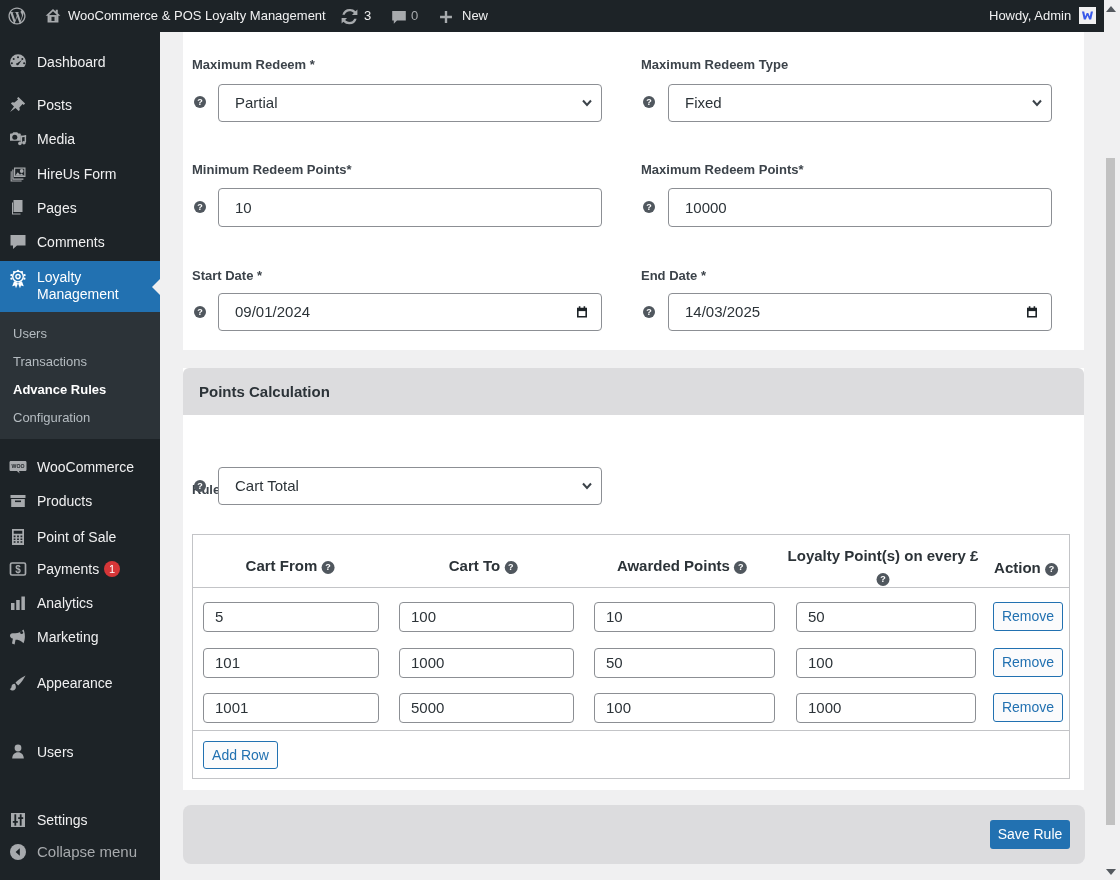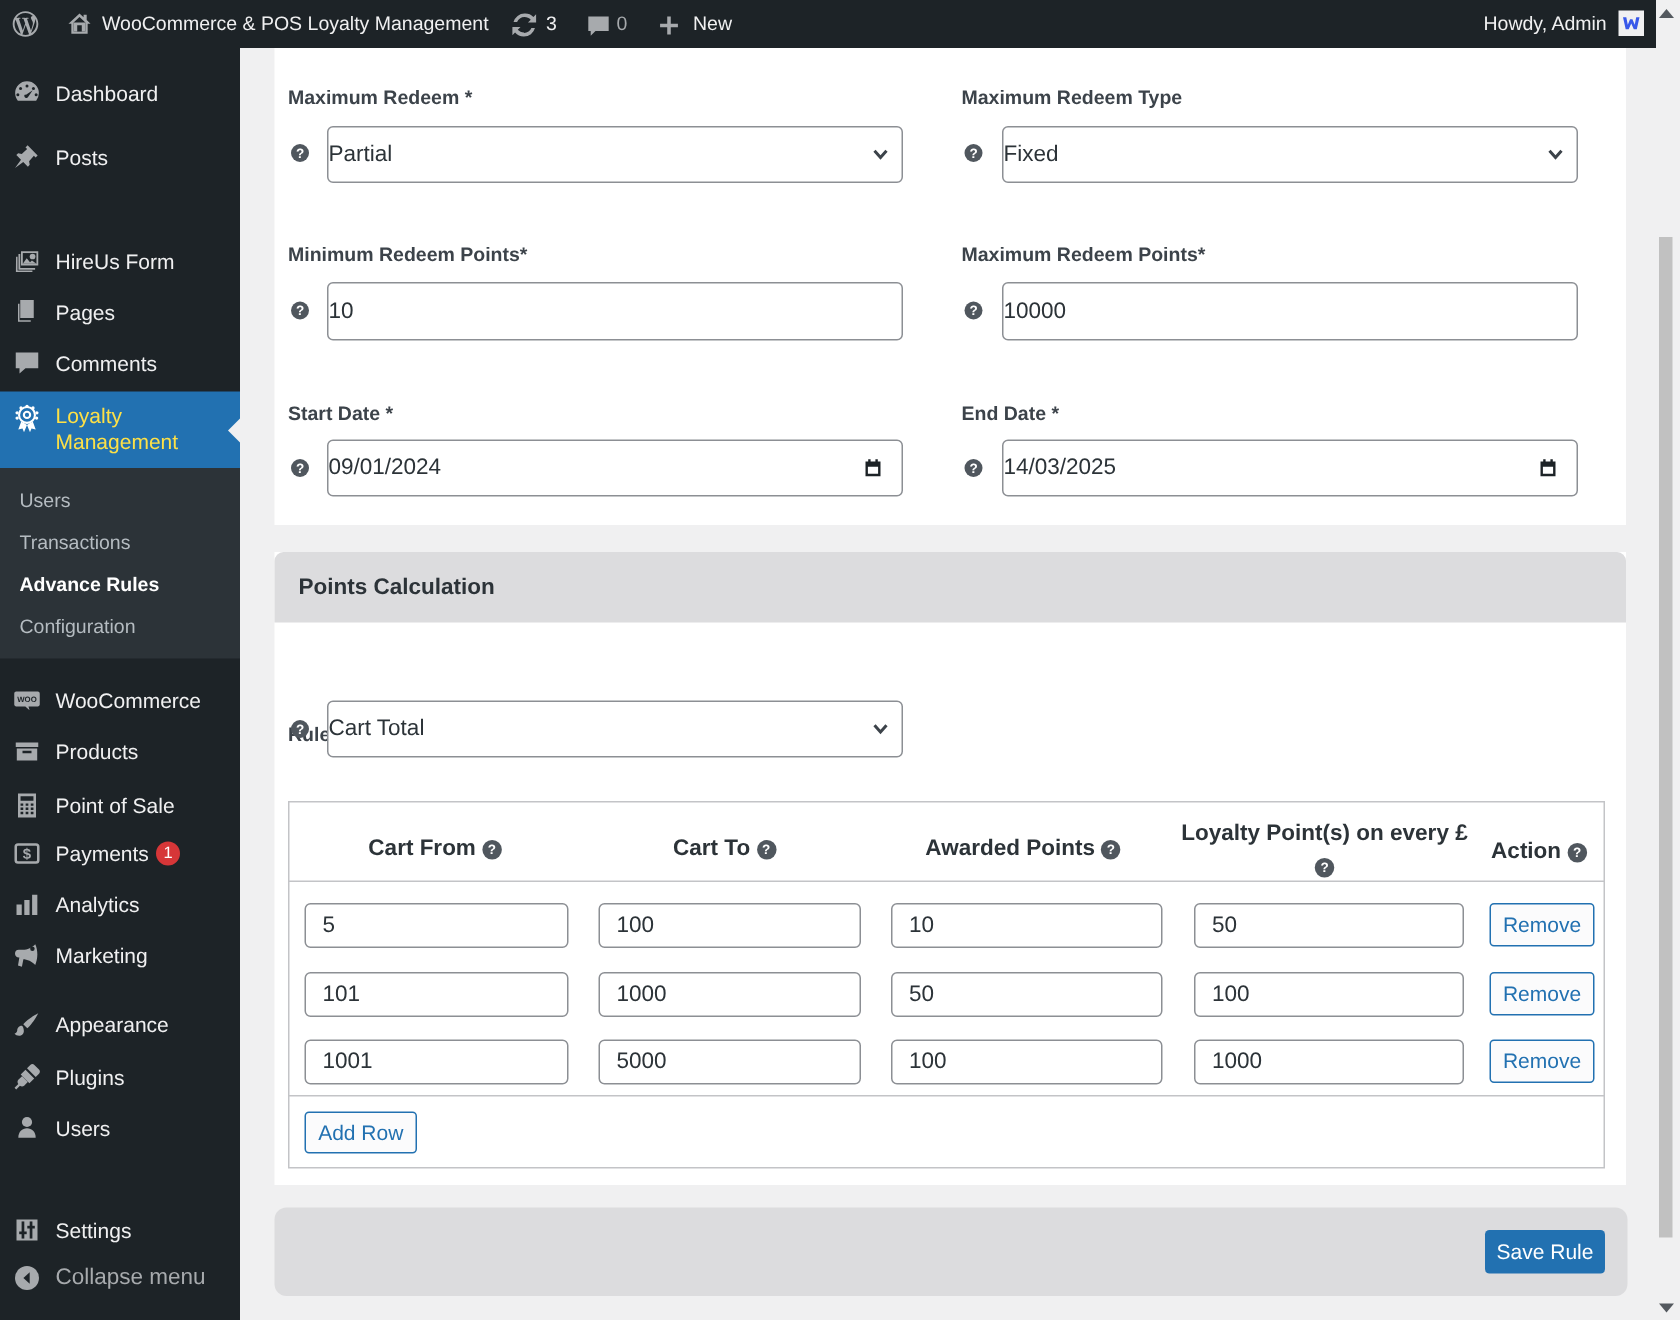--- a/index.html
+++ b/index.html
@@ -18,21 +18,21 @@
 .mi .micon { position:absolute; left:8px; top:7px; width:20px; height:20px; }
 .mi .mtext { position:absolute; left:37px; top:0; line-height:34px; }
 #submenu { position:absolute; left:0; top:280px; width:160px; height:127px; background:#2c3338; }
 .smi { position:absolute; left:13px; height:28px; line-height:28px; font-size:13px; color:#b5bcc1; }
 
 
 #content { position:absolute; left:160px; top:32px; width:944px; height:848px; background:#f0f0f1; }
 .card { position:absolute; background:#fff; }
 label.flabel { position:absolute; font-size:13px; font-weight:bold; color:#3c434a; white-space:nowrap; }
 .helpdot { position:absolute; width:12px; height:12px; border-radius:50%; background:#50575e; color:#fff; font-size:9px; font-weight:bold; text-align:center; line-height:12px; }
-.field { position:absolute; background:#fff; border:1px solid #8c8f94; border-radius:4px; font-size:15px; color:#2c3338; line-height:36px; padding-left:0; }
+.field { position:absolute; background:#fff; border:1px solid #8c8f94; border-radius:4px; font-size:15px; color:#2c3338; line-height:36px; padding-left:16px; }
 .chev { position:absolute; width:10px; height:10px; }
 .sechead { position:absolute; background:#dcdcde; border-radius:6px 6px 0 0; }
 .tblinput { position:absolute; background:#fff; border:1px solid #8c8f94; border-radius:4px; font-size:15px; color:#2c3338; padding-left:11px; }
 .th { position:absolute; font-size:15px; font-weight:bold; color:#2c3338; white-space:nowrap; }
 .btn-outline { position:absolute; border:1px solid #2271b1; color:#2271b1; background:#fbfbfc; border-radius:3px; font-size:14px; text-align:center; }
 .hd { display:inline-block; width:13px; height:13px; border-radius:50%; background:#50575e; color:#fff; font-size:9px; font-weight:bold; text-align:center; line-height:13px; vertical-align:1px; }
 </style>
 </head>
 <body>
 
@@ -89,20 +89,32 @@
             <path d="M9.1 11.3 13.8 8.1l-3.2 4.7-.4.3a1.3 1.3 0 1 1-1.4-2.2z"></path>
           </g>
         </svg></span>
       <span class="mtext">Dashboard</span>
     </div>
   <div class="mi" style="top:56px;">
       <span class="micon"><svg width="20" height="20" viewBox="0 0 20 20">
           <path fill="#a7aaad" d="M10.4 1.9 9 3.3l1.1 1.1-3.6 3.2-2.4-.4-1.2 1.2 3.1 3.1-4 5.5 5.5-4 3.1 3.1 1.2-1.2-.4-2.4 3.2-3.6 1.1 1.1 1.4-1.4z"></path>
         </svg></span>
       <span class="mtext">Posts</span>
+    </div>
+  <div class="mi" style="top:90px;">
+      <span class="micon"><svg width="20" height="20" viewBox="0 0 20 20">
+          <path fill="#a7aaad" d="M2 5.6c0-.5.4-1 1-1h1.2l1.2-1.4h3.8l1.2 1.4h1.4c.6 0 1 .5 1 1v6.2H2z"></path>
+          <circle cx="6.8" cy="8.2" r="2.5" fill="#1d2327"></circle>
+          <path fill="#a7aaad" d="M12.6 6.8h1.5v7.6h-1.5z"></path>
+          <path fill="#a7aaad" d="M16.6 6.2h1.5v7h-1.5z"></path>
+          <path fill="#a7aaad" d="M12.6 6.8l5.5-.6v1.6l-5.5.6z"></path>
+          <circle cx="11.9" cy="14.4" r="1.8" fill="#a7aaad"></circle>
+          <circle cx="15.9" cy="13.8" r="1.8" fill="#a7aaad"></circle>
+        </svg></span>
+      <span class="mtext">Media</span>
     </div>
   <div class="mi" style="top:125px;">
       <span class="micon"><svg width="20" height="20" viewBox="0 0 20 20">
           <path fill="#a7aaad" d="M6 3.5h11.5V13H6z"></path>
           <path fill="#1d2327" d="M7.2 4.7h9.1V11.8H7.2z"></path>
           <path fill="#a7aaad" d="M4.3 5.4h1.2v9.2h9.9v1.2H4.3zM2.7 7.2h1v9.2h9.9v1h-11z"></path>
           <circle cx="13.7" cy="7" r="1.9" fill="#a7aaad"></circle>
           <path fill="#a7aaad" d="M7.2 11.8l2.6-3.6 2.2 2.6 1.3-1.2 3 2.2z"></path>
         </svg></span>
       <span class="mtext">HireUs Form</span>
@@ -132,21 +144,21 @@
             <circle cx="14" cy="3" r="1.1"></circle>
             <circle cx="16.6" cy="6.2" r="1.1"></circle>
             <circle cx="16.4" cy="9.7" r="1.1"></circle>
             <circle cx="3.4" cy="9.7" r="1.1"></circle>
             <circle cx="3.4" cy="6.2" r="1.1"></circle>
             <circle cx="6" cy="3" r="1.1"></circle>
             <path d="M6.1 12.2 4.2 17.3l2.8-.7 1 2.6 2-4.8-1.8-1.3z"></path>
             <path d="M13.9 12.2l1.9 5.1-2.8-.7-1 2.6-2-4.8 1.8-1.3z"></path>
           </g>
         </svg></span>
-    <span style="position:absolute; left:37px; top:8px; line-height:17px; color:#fde047; font-size:14px;">Loyalty<br>Management</span>
+    <span style="position:absolute; left:37px; top:8px; line-height:17px; color:#ffffff; font-size:14px;">Loyalty<br>Management</span>
     <span style="position:absolute; right:0; top:18px; width:0; height:0; border:8px solid transparent; border-right-color:#f0f0f1;"></span>
   </div>
 
   <div id="submenu">
     <div class="smi" style="top:8px;">Users</div>
     <div class="smi" style="top:36px;">Transactions</div>
     <div class="smi" style="top:64px; color:#fff; font-weight:bold;">Advance Rules</div>
     <div class="smi" style="top:92px;">Configuration</div>
   </div>
 
@@ -192,26 +204,20 @@
           <circle cx="13.6" cy="5.5" r="1.5" fill="#1d2327"></circle>
         </svg></span>
       <span class="mtext">Marketing</span>
     </div>
 
   <div class="mi" style="top:634px;">
       <span class="micon"><svg width="20" height="20" viewBox="0 0 20 20">
           <path fill="#a7aaad" d="M17.5 2.5c-3 1.5-8 4.8-10 7.3l2.7 2.7c2.5-2 5.8-7 7.3-10zM6.5 10.8c-1.5 0-3 1.2-3 3 0 1.3-1 2-1.8 2.2.6.9 1.8 1.5 3 1.5 1.8 0 3.2-1.4 3.2-3.2 0-1.6-.7-3.5-1.4-3.5z"></path>
         </svg></span>
       <span class="mtext">Appearance</span>
-    </div>
-  <div class="mi" style="top:669px;">
-      <span class="micon"><svg width="20" height="20" viewBox="0 0 20 20">
-          <path fill="#a7aaad" d="M12.2 2 10 4.2l5.8 5.8L18 7.8c.8-.8.8-2 0-2.8L14.9 2c-.7-.8-1.9-.8-2.7 0zM9 5.2 5.8 8.4l5.8 5.8 3.2-3.2zM6.7 9.5l-2.5 2.4c-.7.8-.7 2 0 2.8l-2.5 2.5 1.1 1.1 2.5-2.5c.8.7 2 .7 2.8 0l2.4-2.5z"></path>
-        </svg></span>
-      <span class="mtext">Plugins</span>
     </div>
   <div class="mi" style="top:703px;">
       <span class="micon"><svg width="20" height="20" viewBox="0 0 20 20">
           <circle cx="10" cy="6" r="3.4" fill="#a7aaad"></circle>
           <path fill="#a7aaad" d="M10 10.2c-3.2 0-5.8 2.3-5.8 6.3h11.6c0-4-2.6-6.3-5.8-6.3z"></path>
         </svg></span>
       <span class="mtext">Users</span>
     </div>
   <div class="mi" style="top:771px;">
       <span class="micon"><svg width="20" height="20" viewBox="0 0 20 20">

